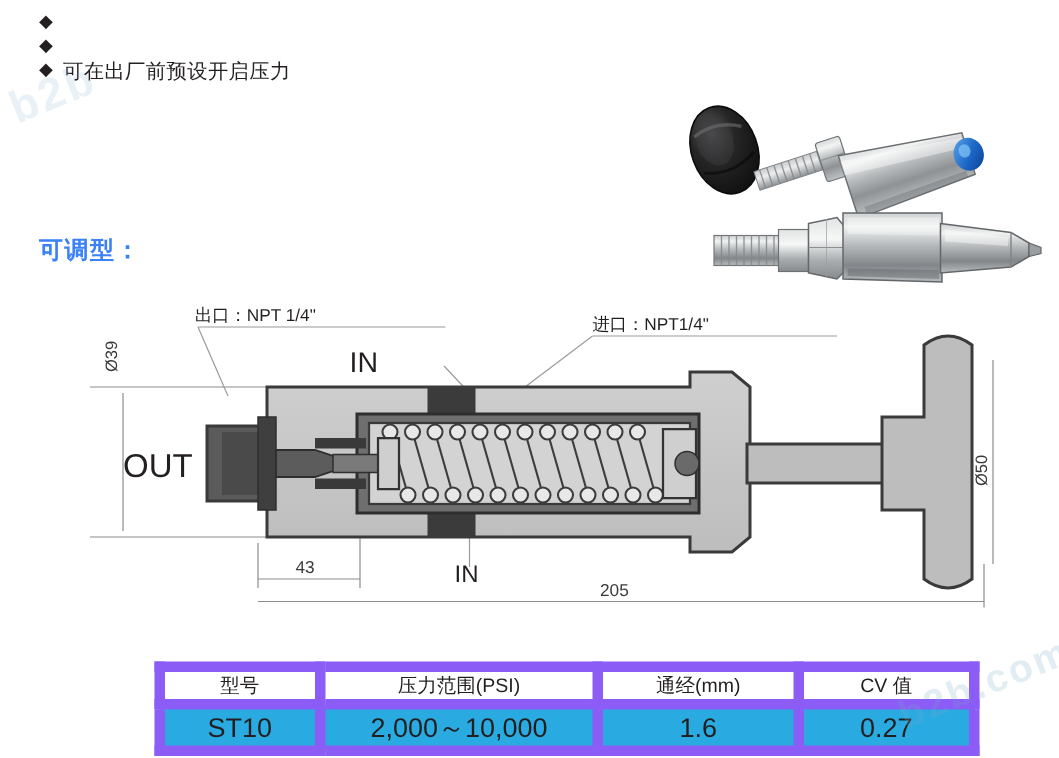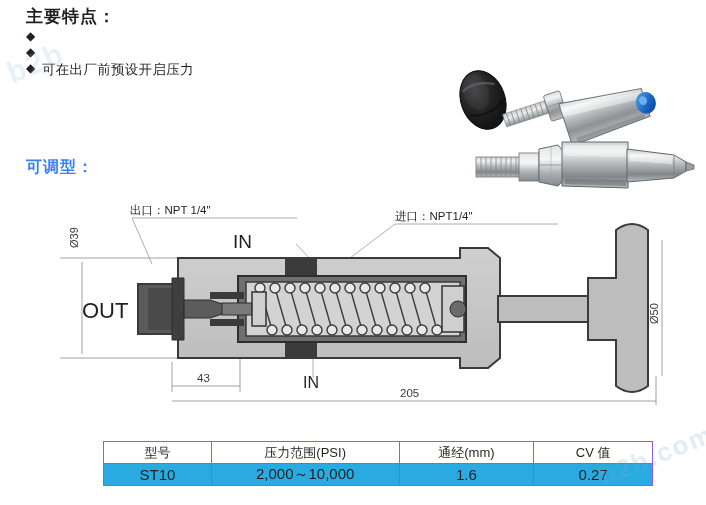--- a/index.html
+++ b/index.html
@@ -44,46 +44,45 @@
   
   #drawing { position:absolute; left:60px; top:196px; width:640px; height:225px; }
 
   
   #spec-table {
     position:absolute; left:103px; top:441px;
     width:550px; border-collapse:collapse;
     font-size:12.5px;
   }
   #spec-table td, #spec-table th {
-    border:1px solid #8b5cf6;
+    border:7px solid #8b5cf6;
     text-align:center; font-weight:normal;
     color:#231f20; padding:0;
   }
   #spec-table thead td { height:22px; background:#ffffff; font-size:13px; }
-  #spec-table tbody td { height:22px; background:#29abe2; font-size:15px; }
+  #spec-table tbody td { height:22px; background:#29abe2; font-size:18px; }
   #spec-table .c-model { width:100px; }
   #spec-table .c-range { width:174px; }
   #spec-table .c-bore  { width:125px; }
   #spec-table .c-cv    { width:110px; }
 
   
   .wm {
     position:absolute; color:rgba(120,170,200,.16);
     font-size:30px; font-weight:bold; letter-spacing:2px;
     transform:rotate(-22deg); pointer-events:none; user-select:none;
     white-space:nowrap;
   }
   #wm-1 { left:6px;  top:46px; }
   #wm-2 { left:596px; top:440px; font-size:26px; color:rgba(120,170,200,.22); }
 </style>
 </head>
 <body>
 
 <div id="features">
-  <div class="heading">主要特点：</div>
   <div class="feat-list">
 
     <div class="feat-row">
       <span class="bullet">◆</span>
     </div>
 
     <div class="feat-row">
       <span class="bullet">◆</span>
     </div>
 

